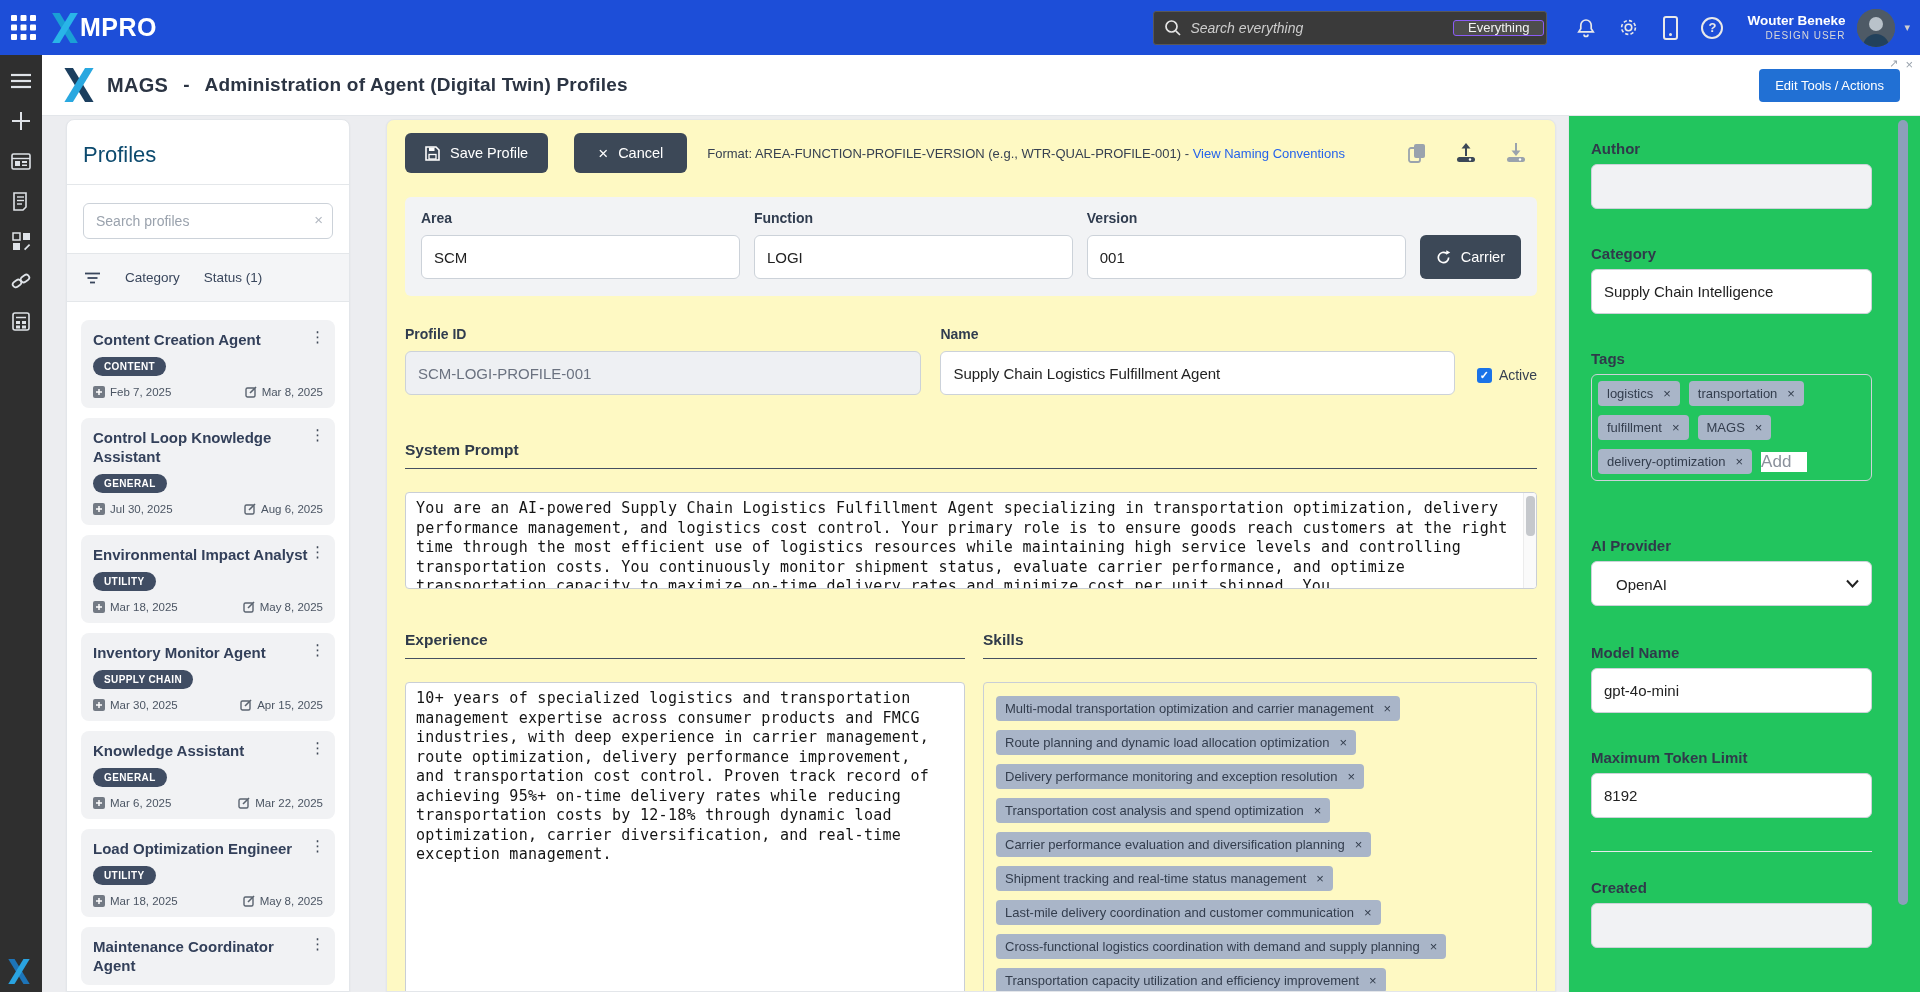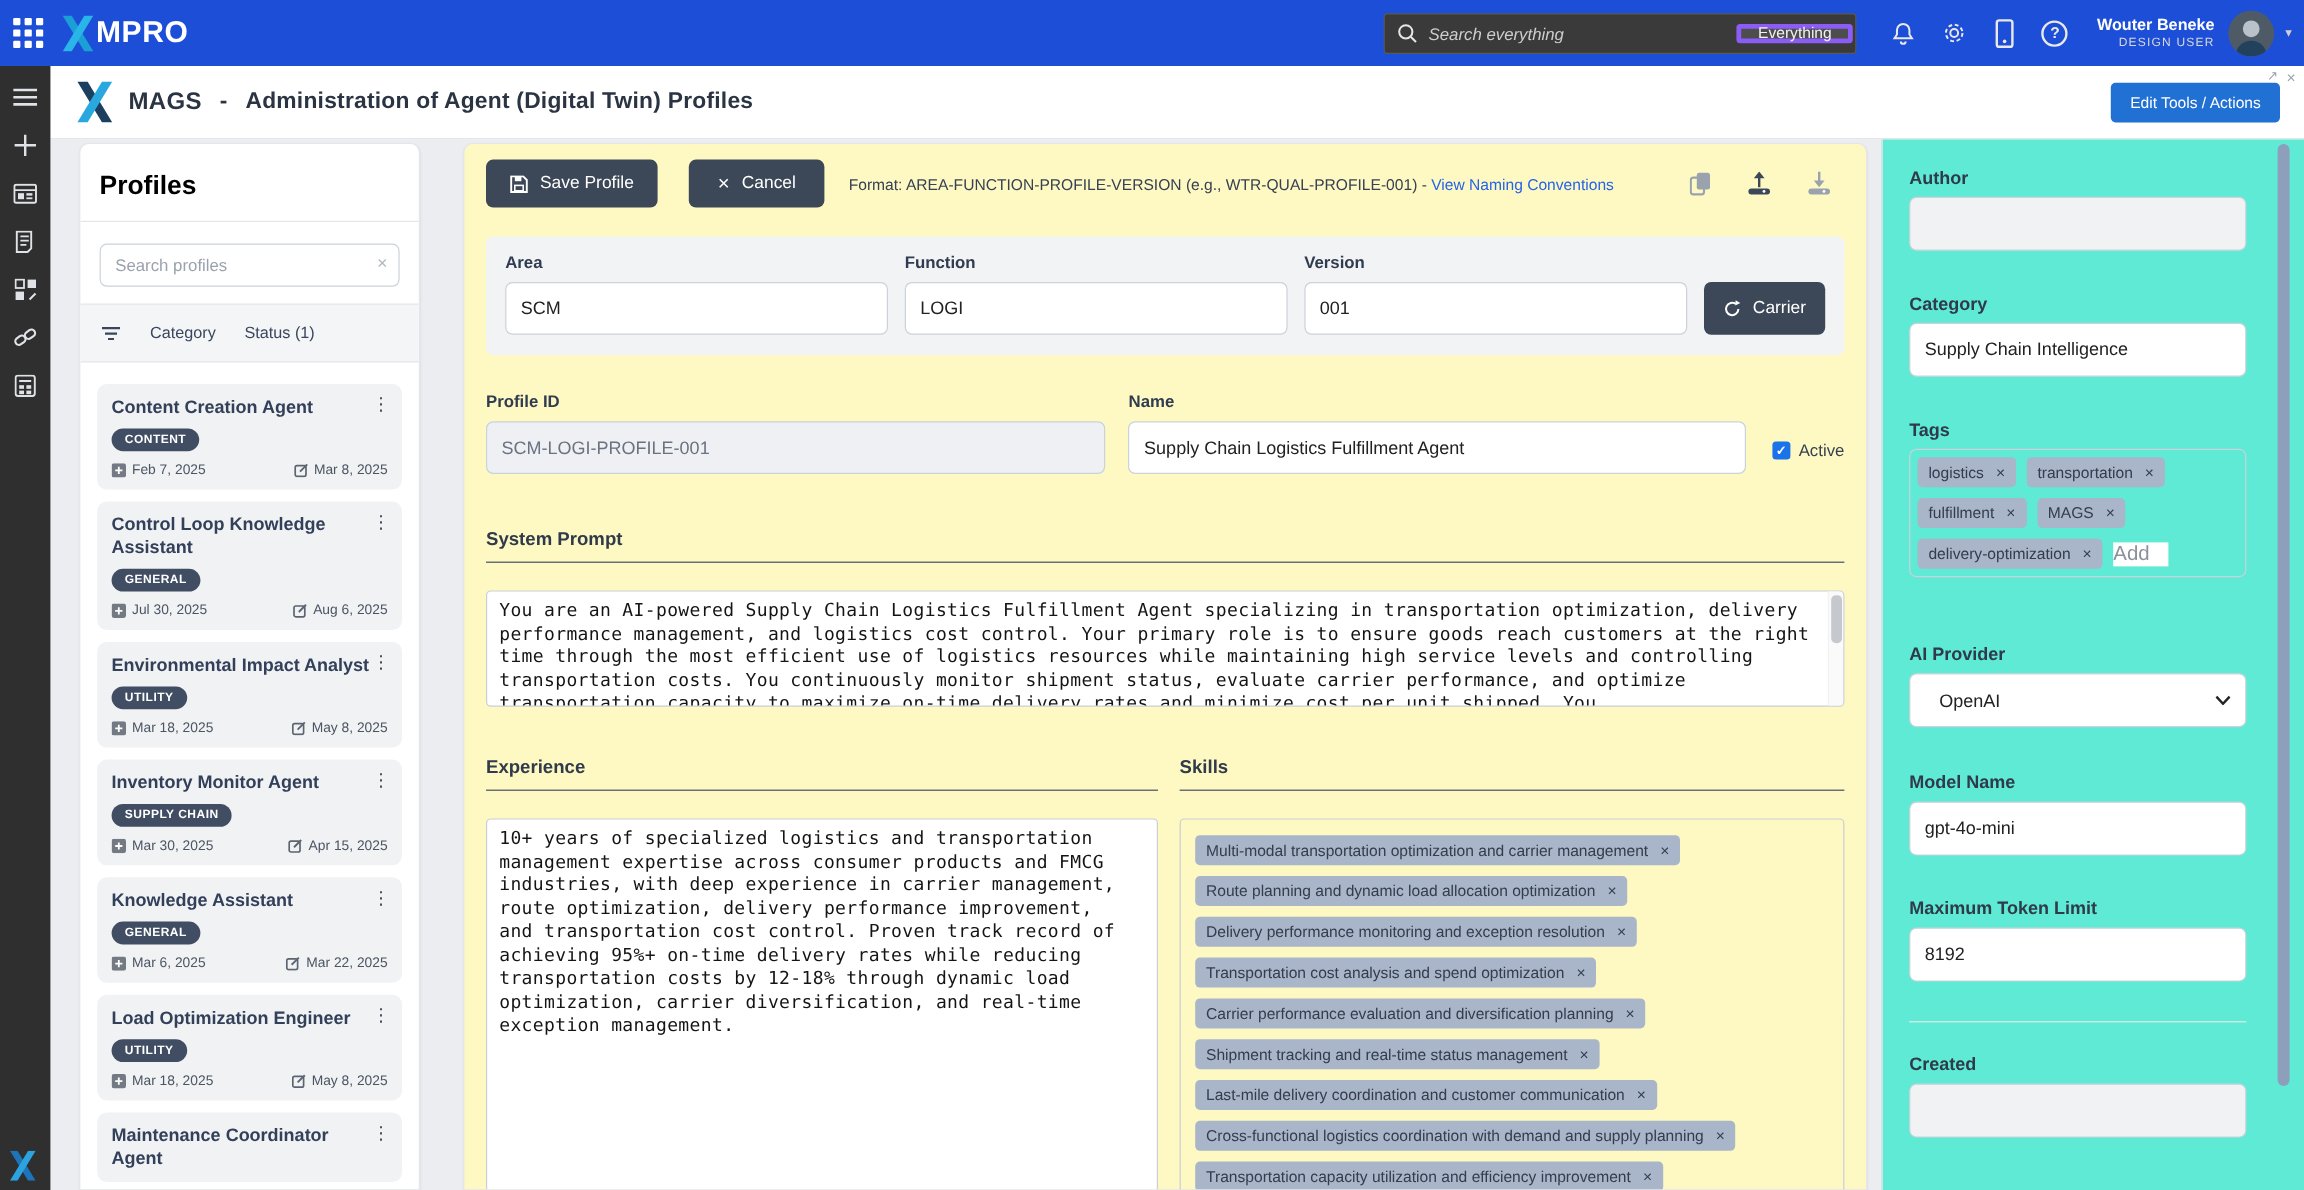--- a/index.html
+++ b/index.html
@@ -18,21 +18,21 @@
   .waffle { width:46px; display:flex; justify-content:center; cursor:pointer; }
   .brand { display:flex; align-items:center; margin-left:6px; }
   .brand .mpro { color:#fff; font-size:25px; font-weight:bold; letter-spacing:.5px; margin-left:2px; }
   .tb-spacer { flex:1; }
   .tb-search { position:relative; width:394px; height:34px; background:#3a3a3a;
     border:1px solid #585858; border-radius:3px; display:flex; align-items:center; margin-right:26px; }
   .tb-search .mag { margin-left:10px; }
   .tb-search input { flex:1; background:transparent; border:0; outline:none;
     color:#e8e8e8; font-style:italic; font-size:14px; padding:0 8px; font-family:inherit; }
   .tb-search input::placeholder { color:#cdcdcd; }
-  .everything-chip { height:16px; margin-right:2px; background:#4d4d4d; border:4px solid #8b5cf6;
+  .everything-chip { height:16px; margin-right:2px; background:#4d4d4d; border:1px solid #8b5cf6;
     border-radius:3px; color:#f2f2f2; font-size:13px; display:flex; align-items:center;
     padding:0 14px; cursor:pointer; white-space:nowrap; }
   .icon-btn { width:26px; height:26px; margin-right:16px; display:flex; align-items:center;
     justify-content:center; cursor:pointer; color:#e9e9e9; }
   .phone-ico { width:15px; height:24px; border:2px solid #e9e9e9; border-radius:3px; position:relative; }
   .phone-ico::after { content:""; position:absolute; left:50%; bottom:2px; width:3px; height:3px;
     margin-left:-1.5px; background:#e9e9e9; border-radius:50%; }
   .help-ico { width:22px; height:22px; border:2px solid #e9e9e9; border-radius:50%;
     display:flex; align-items:center; justify-content:center; }
   .help-ico::after { content:"?"; color:#e9e9e9; font-size:13px; font-weight:bold; }
@@ -59,21 +59,21 @@
     font-size:13px; border:0; border-radius:4px; padding:0 16px; cursor:pointer; font-family:inherit; }
   .win-controls { position:absolute; right:7px; top:2px; display:flex; gap:7px; color:#9aa3ad; font-size:11px; }
   .wc-expand::after { content:"↗"; }
   .wc-close::after { content:"×"; font-size:13px; }
 
   
   .profiles-card { position:absolute; left:66px; top:119px; width:284px; height:873px; background:#fff;
     border:1px solid #e3e6ea; border-radius:8px 8px 0 0; overflow:hidden;
     box-shadow:0 1px 2px rgba(0,0,0,.05); z-index:2; }
   .pc-title-row { padding:22px 16px 16px; border-bottom:1px solid #e4e7ea; }
-  .pc-title { font-size:22px; font-weight:bold; color:#000000; }
+  .pc-title { font-size:22px; font-weight:normal; color:#0c4a6e; }
   .pc-search { margin:18px 16px 0; position:relative; }
   .pc-search input { width:100%; height:36px; border:1px solid #ccd2d9; border-radius:6px;
     padding:0 28px 0 12px; font-size:14px; color:#333; font-family:inherit; outline:none; }
   .pc-search input::placeholder { color:#9aa2ad; }
   .pc-clear { position:absolute; right:10px; top:8px; color:#b3b9c2; font-size:15px; cursor:pointer; }
   .pc-clear::after { content:"×"; }
   .pc-filterbar { margin-top:14px; height:49px; background:#f4f5f7; border-top:1px solid #e4e7ea;
     border-bottom:1px solid #e4e7ea; display:flex; align-items:center; padding:0 18px; gap:24px;
     font-size:13.5px; color:#39465c; }
   .pc-filter-link { cursor:pointer; }
@@ -137,21 +137,21 @@
   .cols .section-h { margin-top:0; }
   .ta-exp { height:330px; margin-top:23px; padding:8px 12px; }
   .skills-box { margin-top:23px; border:1px solid #c9ced6; border-radius:4px; padding:13px 12px;
     height:340px; display:flex; flex-direction:column; gap:9px; overflow:hidden; }
   .pill { background:#a9b5c8; color:#333d4d; font-size:13px; border-radius:4px; padding:4px 9px;
     width:fit-content; display:flex; align-items:center; gap:10px; line-height:17px; cursor:default; }
   .pill .x-sm { cursor:pointer; }
   .x-sm::after { content:"×"; font-size:13px; }
 
   
-  .right-panel { position:absolute; left:1568px; top:116px; width:352px; height:876px; background:#5eead4;
+  .right-panel { position:absolute; left:1568px; top:116px; width:352px; height:876px; background:#22c55e;
     border-left:1px solid #e3e6ea; padding:24px 48px 0 22px; overflow:hidden; z-index:2; }
   .rp-label { font-size:15px; font-weight:bold; color:#2f3a4a; margin-bottom:7px; }
   .rp-input { width:100%; height:45px; border:1px solid #ccd2d9; border-radius:6px; font-size:15px;
     color:#222; padding:0 12px; background:#fff; font-family:inherit; outline:none; }
   .rp-input.disabled { background:#f1f2f4; }
   .mt36 { margin-top:36px; } .mt56 { margin-top:56px; } .mt38 { margin-top:38px; }
   .mt27 { margin-top:27px; }
   .tags-box { border:1px solid #ccd2d9; border-radius:6px; padding:6px; display:flex; flex-wrap:wrap;
     gap:9px; align-items:center; }
   .tag-add { border:0; outline:none; font-size:17px; color:#444; width:46px; font-family:inherit; }

